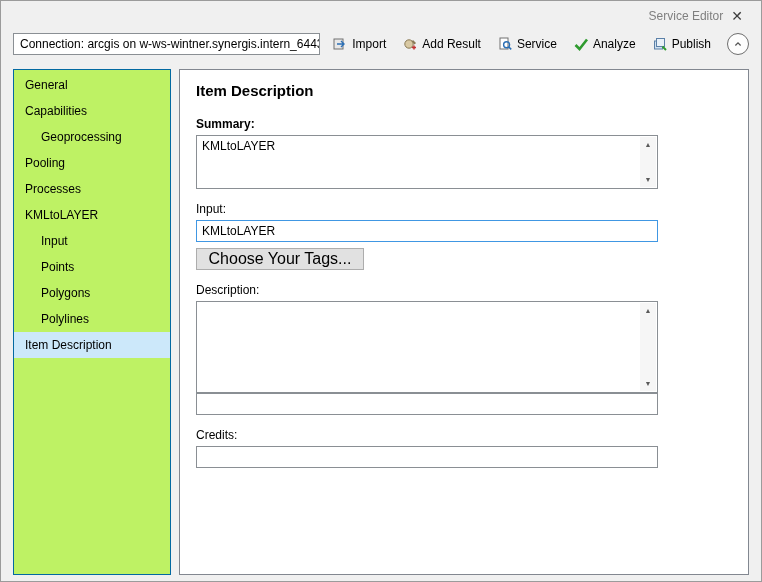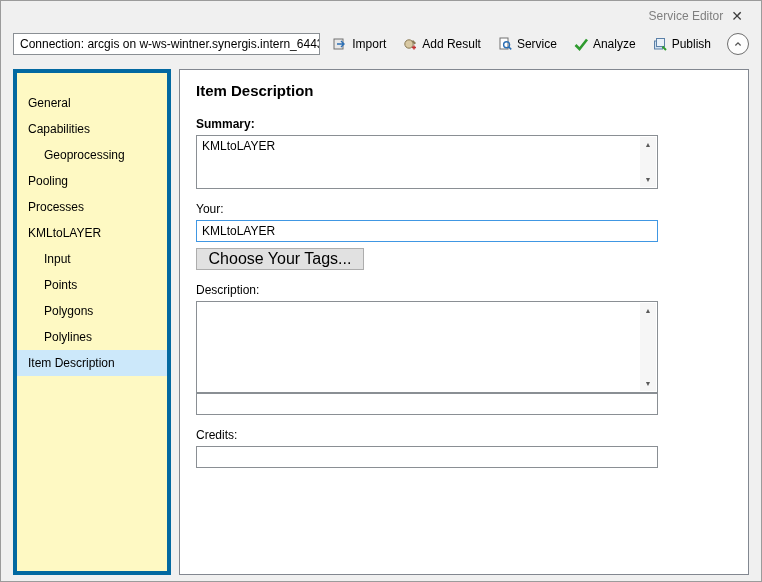--- a/index.html
+++ b/index.html
@@ -23,22 +23,22 @@
   .tb-btn svg { width:16px; height:16px; display:block; }
   .chevron-btn {
     width:20px; height:20px; border-radius:50%; border:1px solid #6e6e6e;
     background:#fdfdfd; display:flex; align-items:center; justify-content:center;
     margin-left:auto;
   }
   .chevron-btn svg { width:12px; height:12px; display:block; }
 
   .content { position:absolute; top:68px; left:12px; right:12px; bottom:6px; display:flex; gap:8px; }
   .sidebar {
-    width:158px; flex:none; background:#fef9c3; border:4px solid #0369a1;
-    box-sizing:border-box; padding-top:17px;
+    width:158px; flex:none; background:#bef264; border:1px solid #0369a1;
+    box-sizing:border-box; padding-top:2px;
   }
   .side-item { height:26px; line-height:26px; padding-left:11px; cursor:default; }
   .side-item.ind { padding-left:27px; }
   .side-item.selected { background:#cce8fa; }
 
   .main {
     flex:1; background:#fff; border:1px solid #828790; box-sizing:border-box;
     padding:12px 16px; overflow:hidden;
   }
   .main-title { font-size:15px; font-weight:bold; margin:0 0 18px 0; }
@@ -159,21 +159,21 @@
 
     <div class="lbl first">Summary:</div>
     <div class="ta-wrap summary">
       <textarea spellcheck="false" style="">KMLtoLAYER</textarea>
       <div class="sb">
         <span class="arr">▲</span>
         <span class="arr">▼</span>
       </div>
     </div>
 
-    <div class="lbl">Your:</div>
+    <div class="lbl">Input:</div>
     <input class="text focused" type="text" spellcheck="false" value="KMLtoLAYER" style="">
     <button class="choose-btn">Choose Your Tags...</button>
 
     <div class="lbl">Description:</div>
     <div class="ta-wrap description">
       <textarea spellcheck="false" style=""></textarea>
       <div class="sb">
         <span class="arr">▲</span>
         <span class="arr">▼</span>
       </div>

